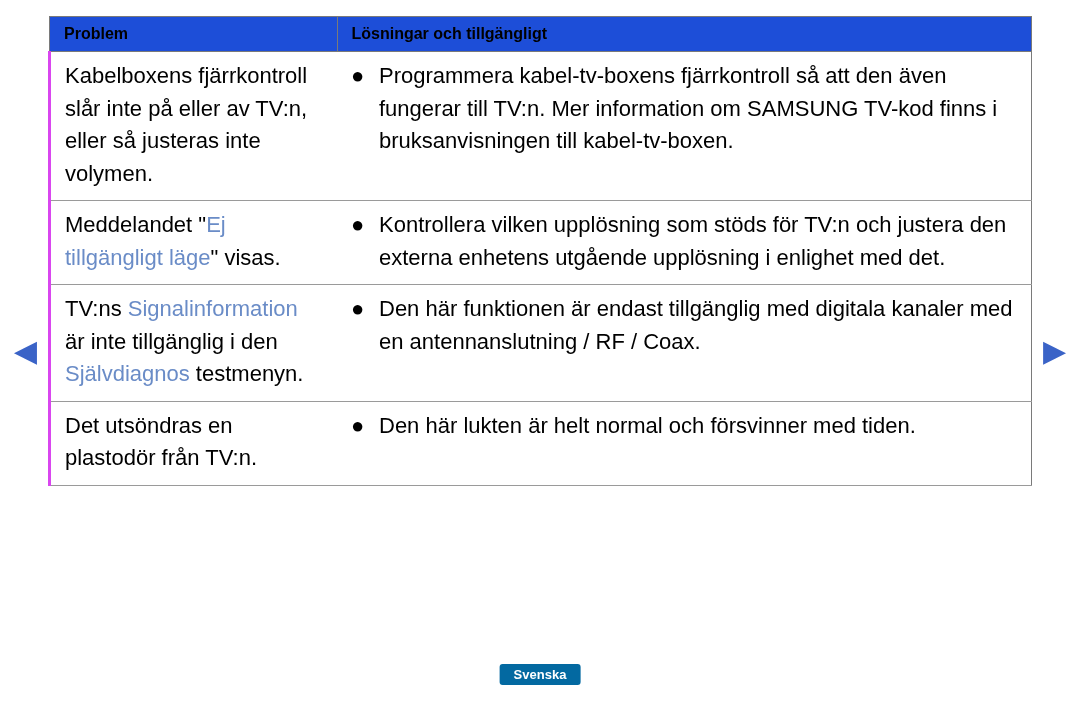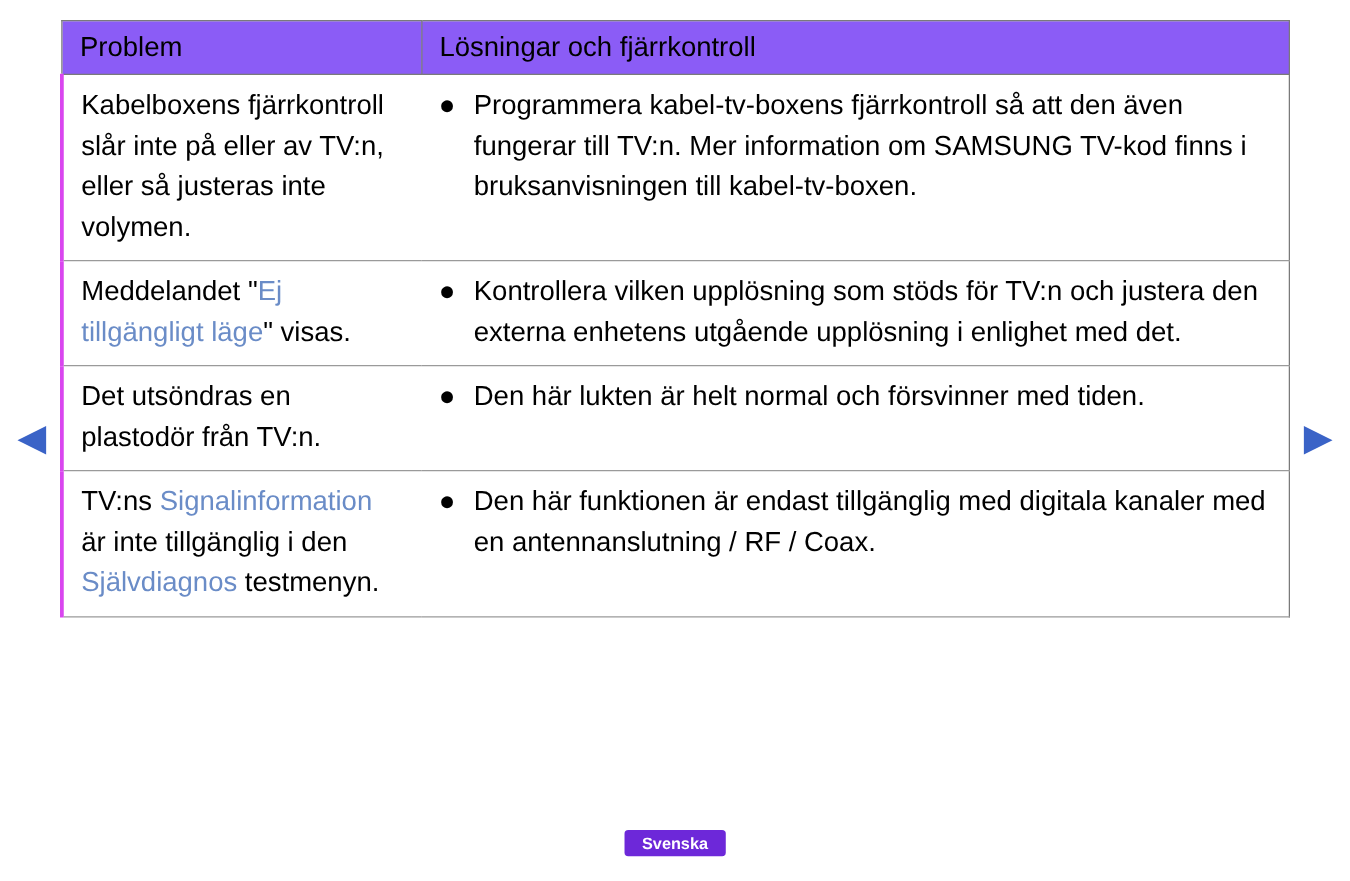--- a/index.html
+++ b/index.html
@@ -22,24 +22,24 @@
 
   .table {
     position: absolute;
     left: 48px;
     top: 16px;
     width: 984px;
     border-collapse: collapse;
   }
 
   .table th {
-    background: #8b5cf6;
+    background: #1d4ed8;
     text-align: left;
-    font-weight: normal;
-    font-size: 22px;
+    font-weight: bold;
+    font-size: 16px;
     padding: 8px 14px;
     border: 1px solid #7a7a7a;
   }
 
   .table td {
     font-size: 22px;
     line-height: 1.48;
     vertical-align: top;
     padding: 8px 14px 10px 14px;
     border-bottom: 1px solid #9a9a9a;
@@ -83,38 +83,38 @@
   .arrow-right {
     right: 14px;
     color: #3a63c7;
   }
 
   .footer-badge {
     position: absolute;
     bottom: 20px;
     left: 50%;
     transform: translateX(-50%);
-    background: #6d28d9;
+    background: #0369a1;
     color: #ffffff;
     font-size: 13px;
     padding: 3px 14px;
     border-radius: 3px;
     font-weight: bold;
   }
 </style>
 </head>
 <body>
 
 <div class="page">
 
   <table class="table">
     <thead>
       <tr>
         <th class="col-problem">Problem</th>
-        <th class="col-solution">Lösningar och fjärrkontroll</th>
+        <th class="col-solution">Lösningar och tillgängligt</th>
       </tr>
     </thead>
     <tbody>
       <tr>
         <td class="col-problem">
           <span>Kabelboxens fjärrkontroll slår inte på eller av TV:n, eller så justeras inte volymen.</span>
         </td>
         <td class="col-solution">
           <div class="bullet-row">
             <div class="bullet">●</div>
@@ -130,38 +130,38 @@
         <td class="col-solution">
           <div class="bullet-row">
             <div class="bullet">●</div>
             <div class="bullet-text">Kontrollera vilken upplösning som stöds för TV:n och justera den externa enhetens utgående upplösning i enlighet med det.</div>
           </div>
         </td>
       </tr>
 
       <tr>
         <td class="col-problem">
+          <span>TV:ns </span><span class="highlight">Signalinformation</span><span> är inte tillgänglig i den </span><span class="highlight">Självdiagnos</span><span> testmenyn.</span>
+        </td>
+        <td class="col-solution">
+          <div class="bullet-row">
+            <div class="bullet">●</div>
+            <div class="bullet-text">Den här funktionen är endast tillgänglig med digitala kanaler med en antennanslutning / RF / Coax.</div>
+          </div>
+        </td>
+      </tr>
+
+      <tr>
+        <td class="col-problem">
           <span>Det utsöndras en plastodör från TV:n.</span>
         </td>
         <td class="col-solution">
           <div class="bullet-row">
             <div class="bullet">●</div>
             <div class="bullet-text">Den här lukten är helt normal och försvinner med tiden.</div>
-          </div>
-        </td>
-      </tr>
-
-      <tr>
-        <td class="col-problem">
-          <span>TV:ns </span><span class="highlight">Signalinformation</span><span> är inte tillgänglig i den </span><span class="highlight">Självdiagnos</span><span> testmenyn.</span>
-        </td>
-        <td class="col-solution">
-          <div class="bullet-row">
-            <div class="bullet">●</div>
-            <div class="bullet-text">Den här funktionen är endast tillgänglig med digitala kanaler med en antennanslutning / RF / Coax.</div>
           </div>
         </td>
       </tr>
     </tbody>
   </table>
 
   <div class="arrow arrow-left">▶</div>
   <div class="arrow arrow-right">▶</div>
 
   <div class="footer-badge">Svenska</div>

